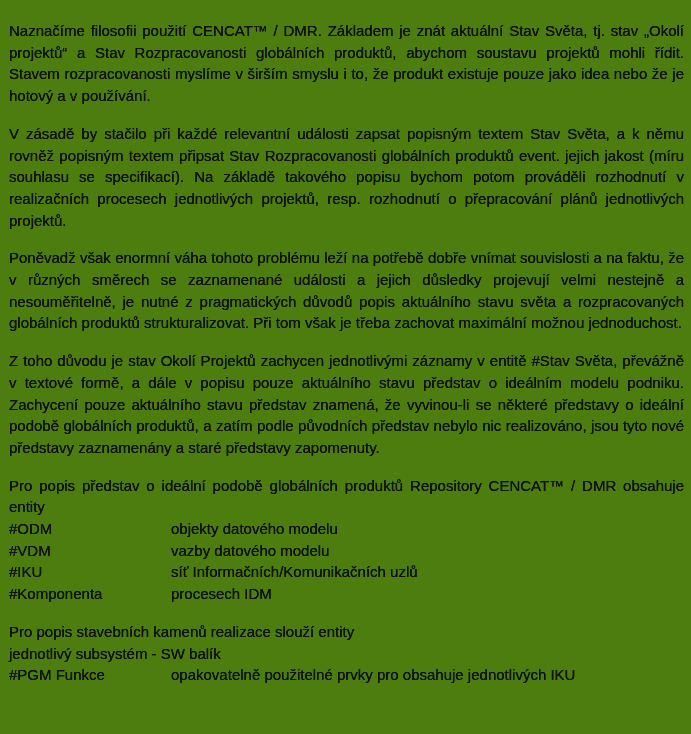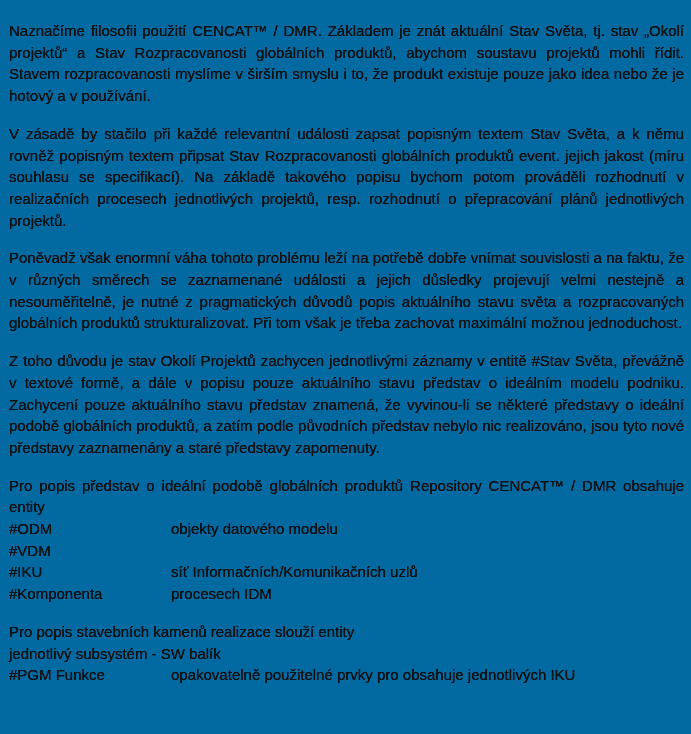--- a/index.html
+++ b/index.html
@@ -15,21 +15,21 @@
   .page {
     box-sizing: border-box;
     width: 691px;
     height: 734px;
     padding: 20px 7px 0 9px;
     font-family: "Liberation Sans", sans-serif;
     font-size: 15px;
     line-height: 21.7px;
     color: #121212;
     text-shadow: 0 0 0.3px #000;
-    background: #0369a1;
+    background: #4d7c0f;
   }
   .para {
     margin: 0 0 16px 0;
     text-align: justify;
   }
   .entity-block {
     margin: 0 0 16px 0;
   }
   .entity-block.last {
     margin-bottom: 0;
@@ -63,20 +63,21 @@
   <p class="para">Z toho důvodu je stav Okolí Projektů zachycen jednotlivými záznamy v entitě #Stav Světa, převážně v textové formě, a dále v popisu pouze aktuálního stavu představ o ideálním modelu podniku. Zachycení pouze aktuálního stavu představ znamená, že vyvinou-li se některé představy o ideální podobě globálních produktů, a zatím podle původních představ nebylo nic realizováno, jsou tyto nové představy zaznamenány a staré představy zapomenuty.</p>
 
   <div class="entity-block">
     <p class="entity-intro">Pro popis představ o ideální podobě globálních produktů Repository CENCAT™ / DMR obsahuje entity</p>
     <div class="entity-row">
       <span class="entity-name">#ODM</span>
       <span class="entity-desc">objekty datového modelu</span>
     </div>
     <div class="entity-row">
       <span class="entity-name">#VDM</span>
+      <span class="entity-desc">vazby datového modelu</span>
     </div>
     <div class="entity-row">
       <span class="entity-name">#IKU</span>
       <span class="entity-desc">síť Informačních/Komunikačních uzlů</span>
     </div>
     <div class="entity-row">
       <span class="entity-name">#Komponenta</span>
       <span class="entity-desc">procesech IDM</span>
     </div>
   </div>

